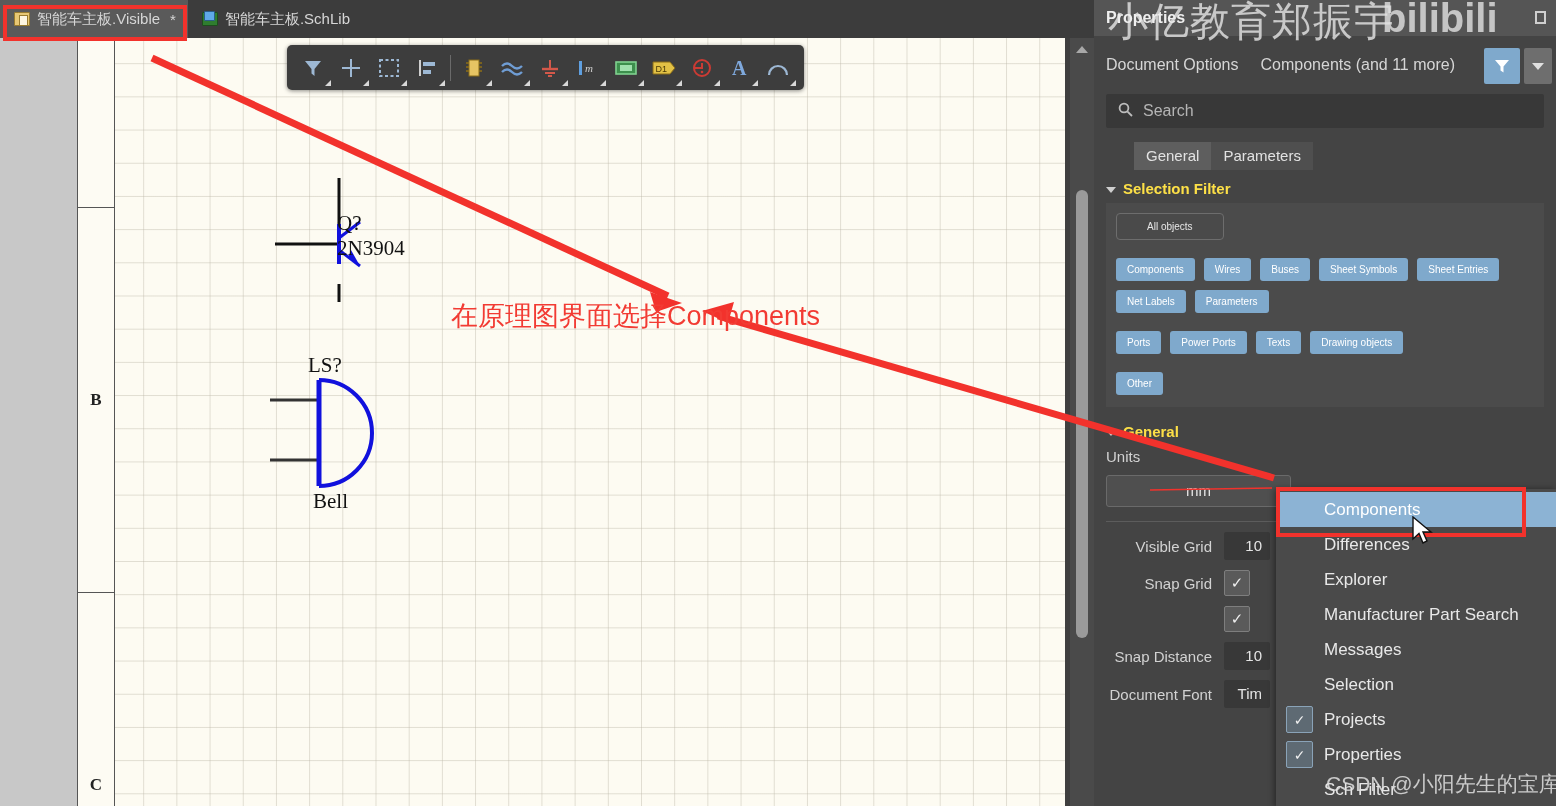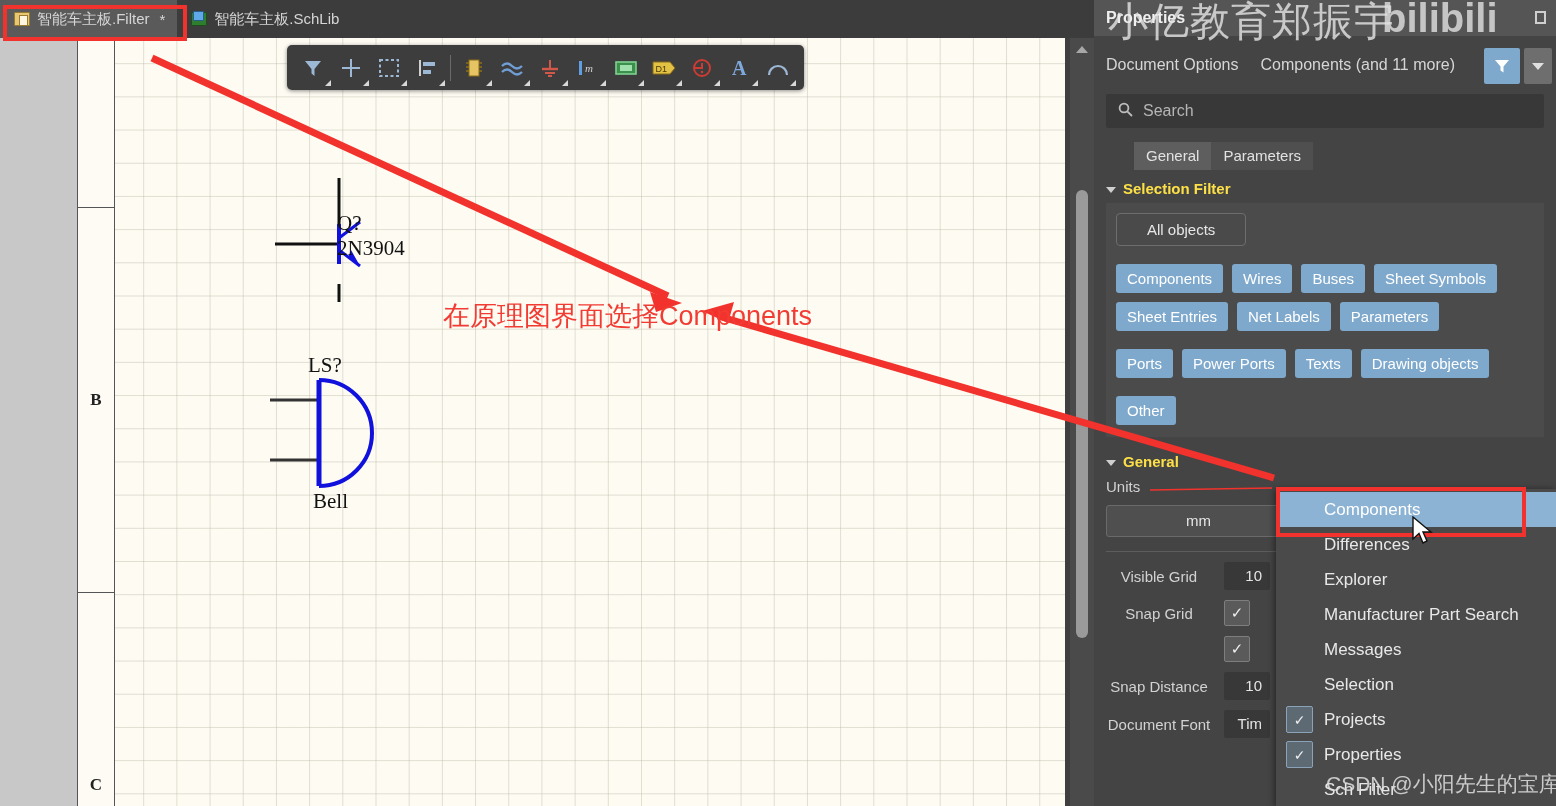--- a/index.html
+++ b/index.html
@@ -144,31 +144,31 @@
   .caret {
     width: 0; height: 0; border-left: 5px solid transparent; border-right: 5px solid transparent;
     border-top: 6px solid #cfcfcf; margin-top: 2px;
   }
   .filter-card {
     margin: 0 12px; background: #4b4b4b; padding: 10px 10px 12px;
     display: flex; flex-wrap: wrap; gap: 9px; align-content: flex-start;
   }
   .chip {
     background: #7fa9cc; color: #fff; border-radius: 3px;
-    padding: 6px 11px; font-size: 15px; white-space: nowrap;
+    padding: 6px 11px; font-size: 10px; white-space: nowrap;
   }
   .chip.allobjects {
     background: #4a4a4a; color: #e6e6e6; border: 1px solid #6d6d6d;
     padding: 7px 30px; border-radius: 4px;
   }
   .break { width: 100%; height: 0; }
 
   .general-rows { padding: 2px 12px 0; font-size: 15px; color: #dcdcdc; }
   .grow { display: flex; align-items: center; margin-bottom: 10px; }
-  .glabel { width: 118px; text-align: center; padding-right: 12px; color: #d2d2d2; }
+  .glabel { width: 118px; text-align: right; padding-right: 12px; color: #d2d2d2; }
   .glabel.left { text-align: right; width: auto; padding: 0; }
   .gvalue-box {
     background: #4f4f4f; border: 1px solid #6a6a6a; border-radius: 3px;
     height: 32px; line-height: 30px; text-align: center; color: #e4e4e4;
   }
   .gfield {
     background: #383838; height: 28px; line-height: 28px; padding: 0 8px;
     color: #e4e4e4; border-radius: 2px; text-align: right;
   }
   .gcheck {
@@ -218,21 +218,21 @@
   .cursor { position: absolute; z-index: 80; }
 </style>
 </head>
 <body>
 
 <div id="app">
 
   <div class="tabbar">
     <div class="tab active">
       <span class="tabicon icon-schdoc"></span>
-      <span>智能车主板.Filter</span>
+      <span>智能车主板.Visible</span>
       <span class="dirty">*</span>
     </div>
     <div class="tab">
       <span class="tabicon icon-schlib"></span>
       <span>智能车主板.SchLib</span>
     </div>
   </div>
 
   <div class="left-gutter"></div>
 
@@ -260,21 +260,21 @@
       <g>
         <line x1="155" y1="362" x2="203" y2="362" stroke="#333" stroke-width="3"></line>
         <line x1="155" y1="422" x2="203" y2="422" stroke="#333" stroke-width="3"></line>
         <line x1="204" y1="342" x2="204" y2="448" stroke="#1111dd" stroke-width="5"></line>
         <path d="M204 342 A 53 53 0 0 1 204 448" stroke="#1111dd" stroke-width="4" fill="none"></path>
       </g>
       <text x="193" y="334" font-family="Liberation Serif, serif" font-size="21" fill="#111">LS?</text>
       <text x="198" y="470" font-family="Liberation Serif, serif" font-size="21" fill="#111">Bell</text>
     </svg>
 
-    <div class="annot-text" style="left:328px;top:260px">在原理图界面选择Components</div>
+    <div class="annot-text" style="left:336px;top:260px">在原理图界面选择Components</div>
   </div>
 
   <div class="schtoolbar">
     <div class="tbtn haschev">
       <svg width="20" height="20" viewBox="0 0 20 20">
           <polygon points="2,3 18,3 11.5,11 11.5,18 8.5,15.5 8.5,11" fill="#9db8d4"></polygon>
         </svg>
     </div>
     <div class="tbtn haschev">
       <svg width="22" height="22" viewBox="0 0 22 22">

